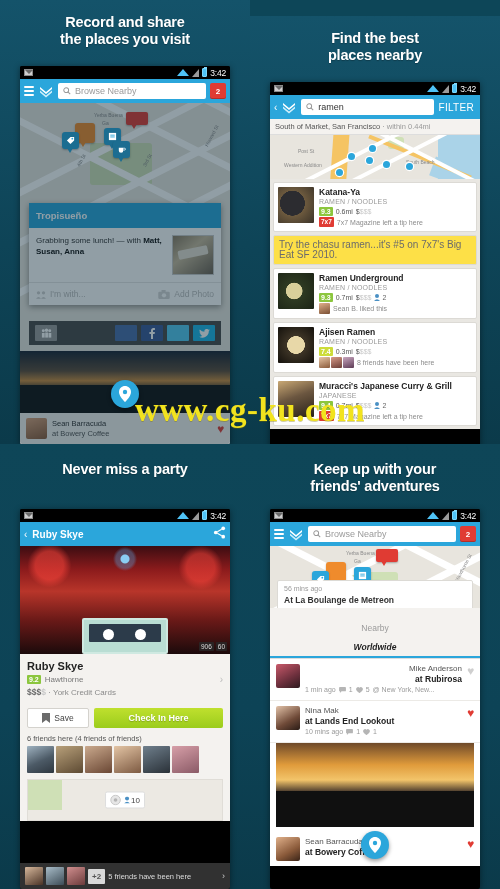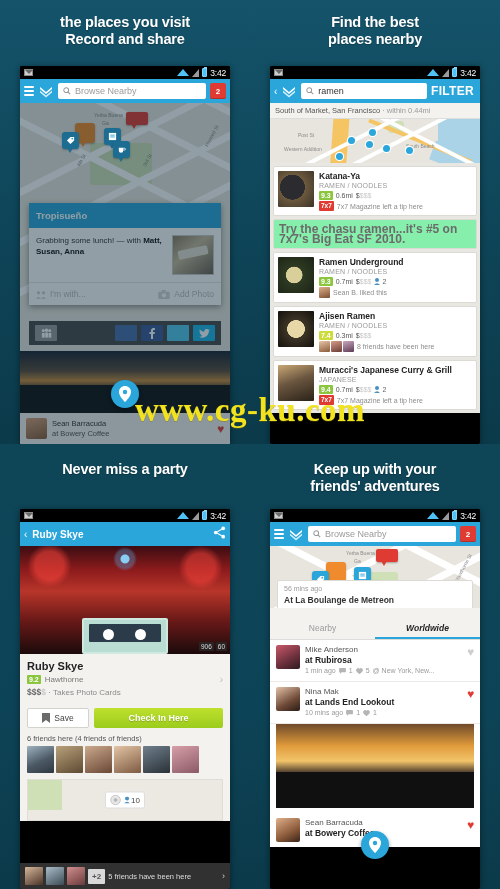--- a/index.html
+++ b/index.html
@@ -6,21 +6,21 @@
   html,body { width:500px; height:889px; }
   body {
     font-family: "Liberation Sans", sans-serif;
     background:#0d4658;
     overflow:hidden;
     position:relative;
   }
   .grid { display:grid; grid-template-columns:250px 250px; grid-template-rows:444px 445px; width:500px; height:889px; }
   .panel { position:relative; overflow:hidden; }
   .panel.p1 { background:linear-gradient(180deg,#14536a 0%,#0e4457 55%,#0b3a4a 100%); }
-  .panel.p2 { background:linear-gradient(180deg,#14536a 0%,#0e4457 55%,#0b3a4a 100%); }
+  .panel.p2 { background:linear-gradient(180deg,#14536a 0%,#0e4457 55%,#0b3a4a 100%);margin-top:16px; }
   .panel.p3 { background:linear-gradient(180deg,#0e4658 0%,#0d4356 60%,#0b3a4a 100%); }
   .panel.p4 { background:linear-gradient(180deg,#0e4658 0%,#0d4356 60%,#0b3a4a 100%); }
 
   .headline {
     color:#fff; text-align:center; font-weight:bold; font-size:14.5px; line-height:17px;
     padding-top:14px; letter-spacing:-0.2px; text-shadow:0 1px 1px rgba(0,0,0,.25);
   }
   .p3 .headline, .p4 .headline { padding-top:17px; }
 
   
@@ -58,21 +58,21 @@
     padding:0 5px; gap:4px; min-width:0;
   }
   .search-pill .mag { flex:0 0 auto; }
   .search-pill .txt { font-size:9px; color:#9a9a9a; white-space:nowrap; overflow:hidden; text-overflow:ellipsis; }
   .search-pill .txt.filled { color:#333; }
   .notif-badge {
     width:16px; height:16px; background:#e03b33; color:#fff; font-size:8px; font-weight:bold;
     display:flex; align-items:center; justify-content:center; border-radius:2px; flex:0 0 auto;
     box-shadow:inset 0 -1px 0 rgba(0,0,0,.2);
   }
-  .filter-label { color:#fff; font-size:12px; font-weight:bold; letter-spacing:.3px; padding-right:2px; flex:0 0 auto;}
+  .filter-label { color:#fff; font-size:10px; font-weight:normal; letter-spacing:.3px; padding-right:2px; flex:0 0 auto;}
   .backchev { color:#fff; font-size:10px; flex:0 0 auto; }
 
   
   .map { position:relative; background:#e8e5de; overflow:hidden; }
   .map .road { position:absolute; background:#fff; }
   .map .road.d1 { width:300px; height:7px; transform:rotate(-27deg); }
   .map .road.d2 { width:300px; height:7px; transform:rotate(27deg); }
   .map .green { position:absolute; background:#cfe0b6; border-radius:3px; }
   .map .blue { position:absolute; background:#aad3e8; }
   .map .yellowrd { position:absolute; background:#f5c463; height:4px; }
@@ -142,21 +142,21 @@
   .vcat { font-size:7px; color:#9a9a9a; line-height:9px; letter-spacing:.2px; }
   .vstats { display:flex; align-items:center; gap:3px; margin-top:1px; }
   .score { background:#8cc63e; color:#fff; font-size:7px; font-weight:bold; padding:0 2px; border-radius:1px; line-height:9px; }
   .score.y { background:#cddc39; color:#fff; }
   .vdist { font-size:7px; color:#555; }
   .price .on { color:#555; } .price .off { color:#c8c8c8; }
   .vfriends { font-size:7px; color:#666; display:flex; align-items:center; gap:2px; }
   .vtip { display:flex; align-items:center; gap:3px; margin-top:1px; }
   .badge7x7 { background:#e03b33; color:#fff; font-size:6.5px; font-weight:bold; padding:1px 2px; border-radius:1px; line-height:8px; }
   .tiptext { font-size:7px; color:#8c8c8c; }
-  .tipbox { background:#86efac; border:1px solid #dcdad5; border-radius:2px; font-size:12px; color:#6b6b6b; padding:4px 5px; line-height:10px; margin:0 0 0 0;font-weight:bold; }
+  .tipbox { background:#fde047; border:1px solid #dcdad5; border-radius:2px; font-size:10px; color:#6b6b6b; padding:4px 5px; line-height:10px; margin:0 0 0 0; }
   .facerow { display:flex; gap:1px; }
   .facerow .f { width:11px; height:11px; border-radius:1px; overflow:hidden; }
 
   
   .vhero { height:108px; position:relative; overflow:hidden; background:#1d0c10; }
   .vhero .crowd { position:absolute; inset:0;
      background:
        radial-gradient(circle at 50% 12%, rgba(140,215,255,.95) 0 4px, rgba(90,170,230,.35) 5px 9px, transparent 12px),
        radial-gradient(circle at 14% 18%, rgba(255,70,60,.55) 0 14px, transparent 22px),
        radial-gradient(circle at 86% 20%, rgba(255,70,60,.5) 0 14px, transparent 22px),
@@ -190,21 +190,21 @@
      gap:3px; padding:4px 5px; }
   .bottombar .f { width:18px; height:18px; border-radius:1px; overflow:hidden; }
   .plus2 { background:#d9d9d9; color:#555; font-size:8px; font-weight:bold; padding:3px 4px; border-radius:1px; }
   .bb-txt { color:#ddd; font-size:7.5px; }
   .bb-chev { margin-left:auto; color:#ccc; font-size:9px; }
 
   
   .infocard { position:absolute; left:7px; right:7px; background:#fff; border:1px solid #dcdad5; border-radius:2px; padding:4px 6px; }
   .ic-time { font-size:7px; color:#9a9a9a; }
   .ic-place { font-size:8.5px; font-weight:bold; color:#333; margin-top:3px; }
-  .tabs { display:flex; background:#f4f2ef; border-bottom:1px solid #ddd; }
+  .tabs { display:flex; background:#f4f2ef; border-bottom:1px solid #ddd;flex-direction:column; }
   .tab { flex:1; text-align:center; font-size:8.5px; padding:5px 0 4px; color:#9a9a9a; }
   .tab.active { color:#222; font-weight:bold; border-bottom:2px solid #2ba6db;font-style:italic; }
   .feeditem { background:#fff; display:flex; gap:5px; padding:5px 6px; border-bottom:1px solid #eceae6; align-items:flex-start; }
   .fi-name { font-size:8px; color:#555; line-height:10px; }
   .fi-place { font-size:8.5px; font-weight:bold; color:#222; line-height:11px; }
   .fi-meta { font-size:7px; color:#9a9a9a; line-height:10px; display:flex; align-items:center; gap:3px; flex-wrap:nowrap; }
   .photofeed { height:84px; background:linear-gradient(180deg,#6f4a2a 0%,#e09b3b 26%,#f2c46a 44%,#4a3a2c 58%,#141414 100%); position:relative; }
   .photofeed .dk { position:absolute; left:0; right:0; bottom:0; height:36px; background:#101010; }
 
   
@@ -216,22 +216,22 @@
   }
   .mapfade { position:absolute; inset:0; background:rgba(10,40,55,.45); pointer-events:none; }
 </style>
 </head>
 <body>
 
 <div class="grid">
 
   <div class="panel p1">
     <div class="headline">
+      <div>Record and share</div>
       <div>the places you visit</div>
-      <div>Record and share</div>
     </div>
 
     <div class="phone">
 
       <div class="statusbar">
         <div class="sb-left">
           <span class="ico-mail"></span>
         </div>
         <div class="sb-right">
           <span class="ico-wifi"></span>
@@ -585,21 +585,21 @@
 
       <div class="vdetail">
         <div class="vd-title">Ruby Skye</div>
         <div class="vd-row">
           <span class="score">9.2</span>
           <span class="vd-cat">Hawthorne</span>
           <span class="vd-chev">›</span>
         </div>
         <div class="vd-price">
           <span style="color:#6a6a6a; font-weight:bold;">$$$</span><span style="color:#c8c8c8; font-weight:bold;">$</span>
-          <span style="color:#8a8a8a; font-size:8px;">· Takes Photo Cards</span>
+          <span style="color:#8a8a8a; font-size:8px;">· York Credit Cards</span>
         </div>
       </div>
 
       <div style="background:#f4f2ef;">
         <div class="btnrow">
           <div class="savebtn">
             <svg width="8" height="10" viewBox="0 0 8 10">
                 <path d="M0 0h8v10L4 7 0 10z" fill="#6b6b6b"></path>
               </svg>
             <span>Save</span>
@@ -731,21 +731,21 @@
 
       <div class="tabs">
         <div class="tab">Nearby</div>
         <div class="tab active">Worldwide</div>
       </div>
 
       <div>
 
         <div class="feeditem">
           <div class="avatar" style="width:24px;height:24px;background:linear-gradient(150deg,#c8596a,#6b2f3c 60%,#2e1a1f);"></div>
-          <div style="flex:1; min-width:0;">
+          <div style="flex:1; min-width:0;text-align:right;">
             <div class="fi-name">Mike Anderson</div>
             <div class="fi-place">at Rubirosa</div>
             <div class="fi-meta">
               <span>1 min ago</span>
               <svg width="7" height="6" viewBox="0 0 8 7">
                   <path d="M0 1a1 1 0 011-1h6a1 1 0 011 1v3a1 1 0 01-1 1H3L1 7V5H1a1 1 0 01-1-1z" fill="#b5b5b5"></path>
                 </svg>
               <span>1</span>
               <svg width="7" height="6" viewBox="0 0 8 7">
                   <path d="M4 7S0 4.5 0 2.2A2.2 2.2 0 014 1a2.2 2.2 0 014 1.2C8 4.5 4 7 4 7z" fill="#b5b5b5"></path>

